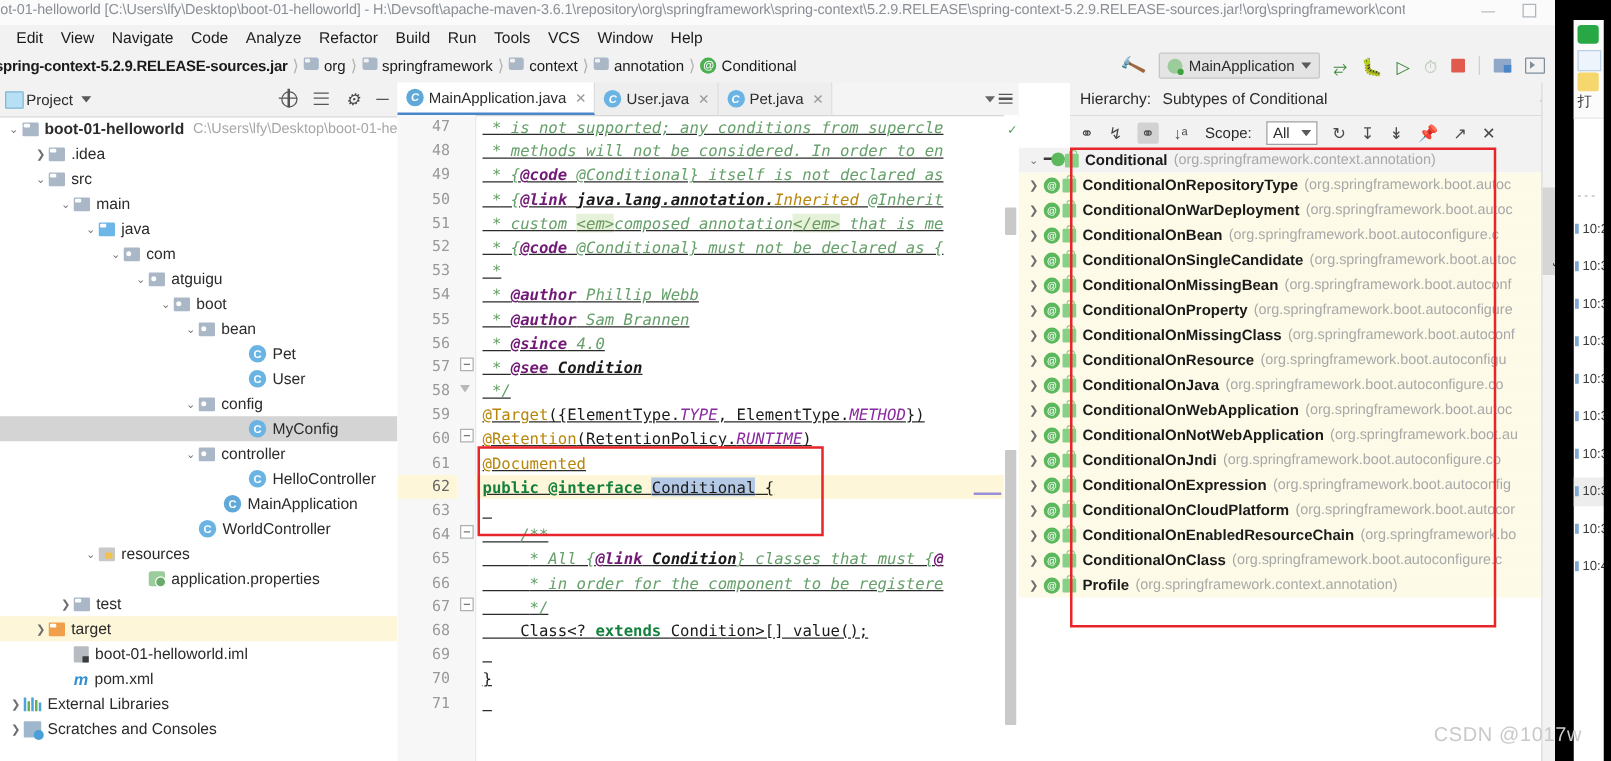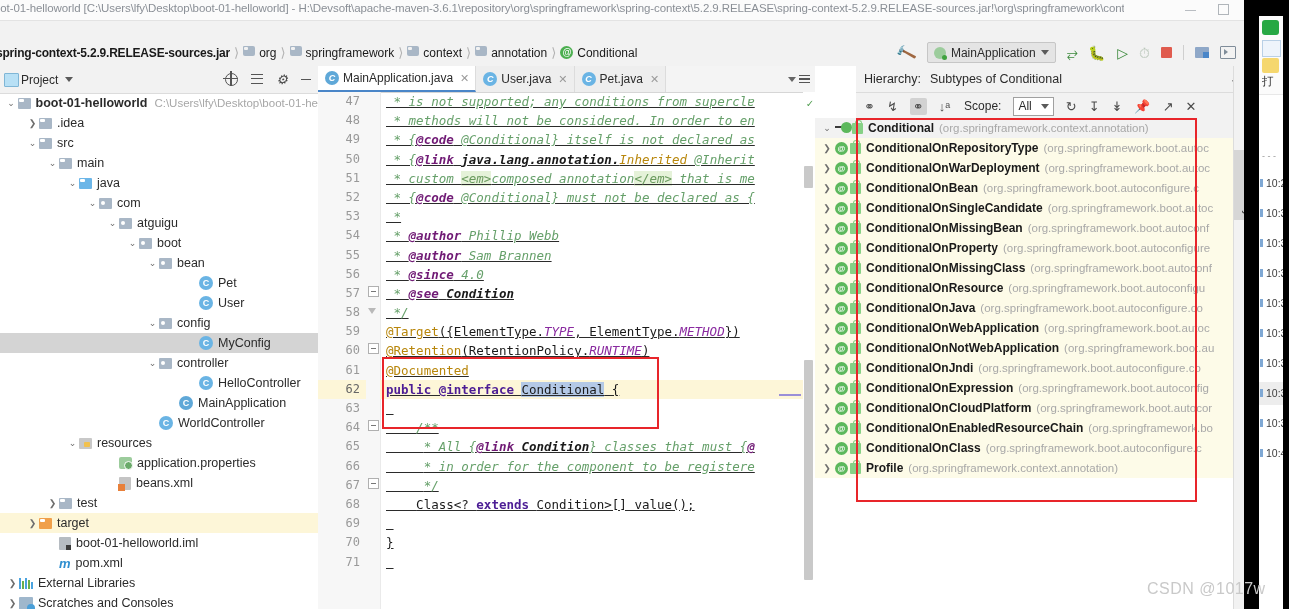--- a/index.html
+++ b/index.html
@@ -117,21 +117,21 @@
   .fold.tri{border-left:4.5px solid transparent;border-right:4.5px solid transparent;border-top:6px solid #b9b9b9;height:0;width:0;}
   .lines{position:absolute;left:62px;top:0;right:0;bottom:0;white-space:pre;overflow:hidden;text-decoration:underline;}
   .cl{height:19.2px;line-height:19.2px;padding-left:6px;}
   .cl.cur{background:#fdf6d8;}
   .cmt{color:#66a06a;font-style:italic;}
   .cmt b{color:#701a75;font-style:italic;}
   .tag{background:#e5f2d9;color:#6a9a5e;font-style:italic;}
   .lnk{color:#1a1a1a;font-weight:bold;font-style:italic;}
   .inh{color:#b8860b;font-style:italic;}
   .ann{color:#b8860b;}
-  .kw{color:#4c1d95;font-weight:bold;}
+  .kw{color:#15803d;font-weight:bold;}
   .cst{color:#8a2ba0;font-style:italic;}
   .pln{color:#1a1a1a;}
   .selword{background:#b4c9e6;color:#1a1a1a;}
   .redbox{position:absolute;border:2px solid #e8252a;pointer-events:none;}
   .scrollv{position:absolute;right:2px;width:9px;background:#c9c9c9;border-radius:1px;}
   .markline{position:absolute;height:2px;background:#9a8fd8;}
   .rtgut{position:absolute;right:0;top:0;width:12px;bottom:0;background:#fff;}
   .errmark{position:absolute;right:2px;top:2px;color:#4a9a4a;font-size:11px;}
 
   
@@ -189,20 +189,34 @@
 
   <div class="titlebar">
     <div class="txt">oot-01-helloworld [C:\Users\lfy\Desktop\boot-01-helloworld] - H:\Devsoft\apache-maven-3.6.1\repository\org\springframework\spring-context\5.2.9.RELEASE\spring-context-5.2.9.RELEASE-sources.jar!\org\springframework\contex...</div>
     <div class="wbtns">
       <span class="wbtn"><span class="wmin"></span></span>
       <span class="wbtn"><span class="wmax"></span></span>
       <span class="wbtn">×</span>
     </div>
   </div>
 
+  <div class="menubar">
+    <span class="mi">Edit</span>
+    <span class="mi">View</span>
+    <span class="mi">Navigate</span>
+    <span class="mi">Code</span>
+    <span class="mi">Analyze</span>
+    <span class="mi">Refactor</span>
+    <span class="mi">Build</span>
+    <span class="mi">Run</span>
+    <span class="mi">Tools</span>
+    <span class="mi">VCS</span>
+    <span class="mi">Window</span>
+    <span class="mi">Help</span>
+  </div>
 
   <div class="navbar">
     <div class="crumbs">
       <span class="jar">spring-context-5.2.9.RELEASE-sources.jar</span>
       <span class="sep">⟩</span>
       <span class="cr">
           <i class="folder-ic"></i>
           <span>org</span>
         </span>
       <span class="sep">⟩</span>
@@ -371,26 +385,20 @@
           <span class="ic fld res"></span>
           <span class="nm">resources</span>
         </div>
         <div class="row">
           <span style="display:inline-block;width:104px"></span>
           <span class="arrow"></span>
           <span class="ic propic"></span>
           <span class="nm">application.properties</span>
         </div>
         <div class="row">
-          <span style="display:inline-block;width:104px"></span>
-          <span class="arrow"></span>
-          <span class="ic xmlic"></span>
-          <span class="nm">beans.xml</span>
-        </div>
-        <div class="row">
           <span style="display:inline-block;width:44px"></span>
           <span class="arrow">❯</span>
           <span class="ic fld"></span>
           <span class="nm">test</span>
         </div>
         <div class="row hl">
           <span style="display:inline-block;width:24px"></span>
           <span class="arrow">❯</span>
           <span class="ic fld orange"></span>
           <span class="nm">target</span>

